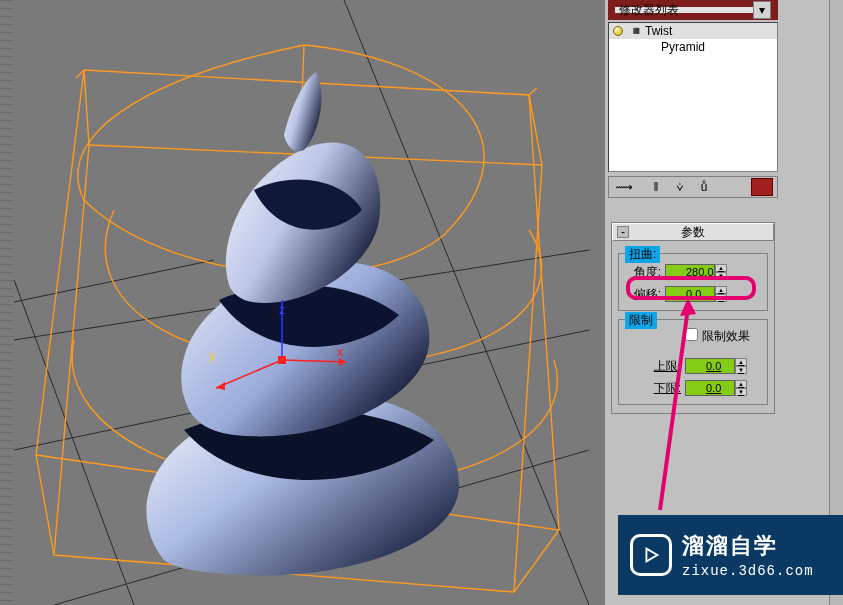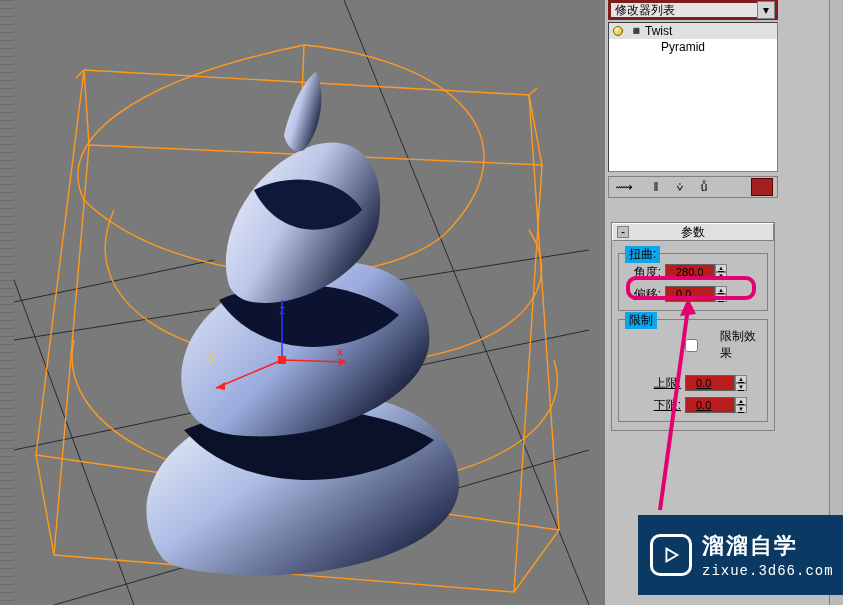--- a/index.html
+++ b/index.html
@@ -35,21 +35,21 @@
     position: absolute;
     right: 0; top: 0;
     width: 238px; height: 605px;
     background: #c0c0c0;
   }
   .combo {
     position: absolute;
     left: 608px; top: 0;
     width: 170px; height: 20px;
     background: #e4e4e4;
-    border: 3px solid #7f1d1d;
+    border: 7px solid #7f1d1d;
     display: flex; align-items: center;
     padding-left: 4px;
   }
   .combo .arrow {
     margin-left: auto;
     width: 18px; height: 18px;
     background: #d4d4d4;
     border: 1px solid #808080;
     display: flex; align-items: center; justify-content: center;
   }
@@ -152,24 +152,24 @@
     width: 36px;
     text-align: right;
   }
   .spinner {
     display: flex;
     width: 68px;
     height: 16px;
   }
   .spinner input {
     width: 50px; height: 16px;
-    background: #b91c1c;
+    background: #84cc16;
     border: 1px solid #606060;
     font-size: 11px;
-    padding-left: 10px;
+    padding-left: 20px;
     color: #000;
   }
   .spinner .spin-btns {
     width: 12px;
     display: flex; flex-direction: column;
   }
   .spinner .spin-btns div {
     flex: 1;
     background: #d4d4d4;
     border: 1px solid #808080;
@@ -177,36 +177,36 @@
     display: flex; align-items: center; justify-content: center;
   }
   .radio-row {
     display: flex; align-items: center;
     gap: 14px;
     padding: 4px 6px;
   }
   .radio-row label { display: flex; align-items: center; gap: 3px; }
   .radio-row input { width: 12px; height: 12px; }
   .checkbox-row {
-    display: flex; align-items: center;
-    gap: 22px;
+    display: flex; align-items: flex-start;
+    gap: 4px;
     margin-left: 60px;
     padding: 2px 0;
   }
   .highlight-red {
     position: absolute;
     border: 4px solid #e4006e;
     border-radius: 10px;
     pointer-events: none;
   }
   .arrow-svg { position: absolute; pointer-events: none; }
   .watermark {
     position: absolute;
     right: 0; bottom: 10px;
-    width: 205px; height: 80px;
+    width: 225px; height: 80px;
     background: #0a3a64;
     display: flex; align-items: center;
     padding-left: 12px;
     gap: 10px;
     color: #fff;
   }
   .watermark .logo {
     width: 42px; height: 42px;
     border: 3px solid #fff;
     border-radius: 10px;

